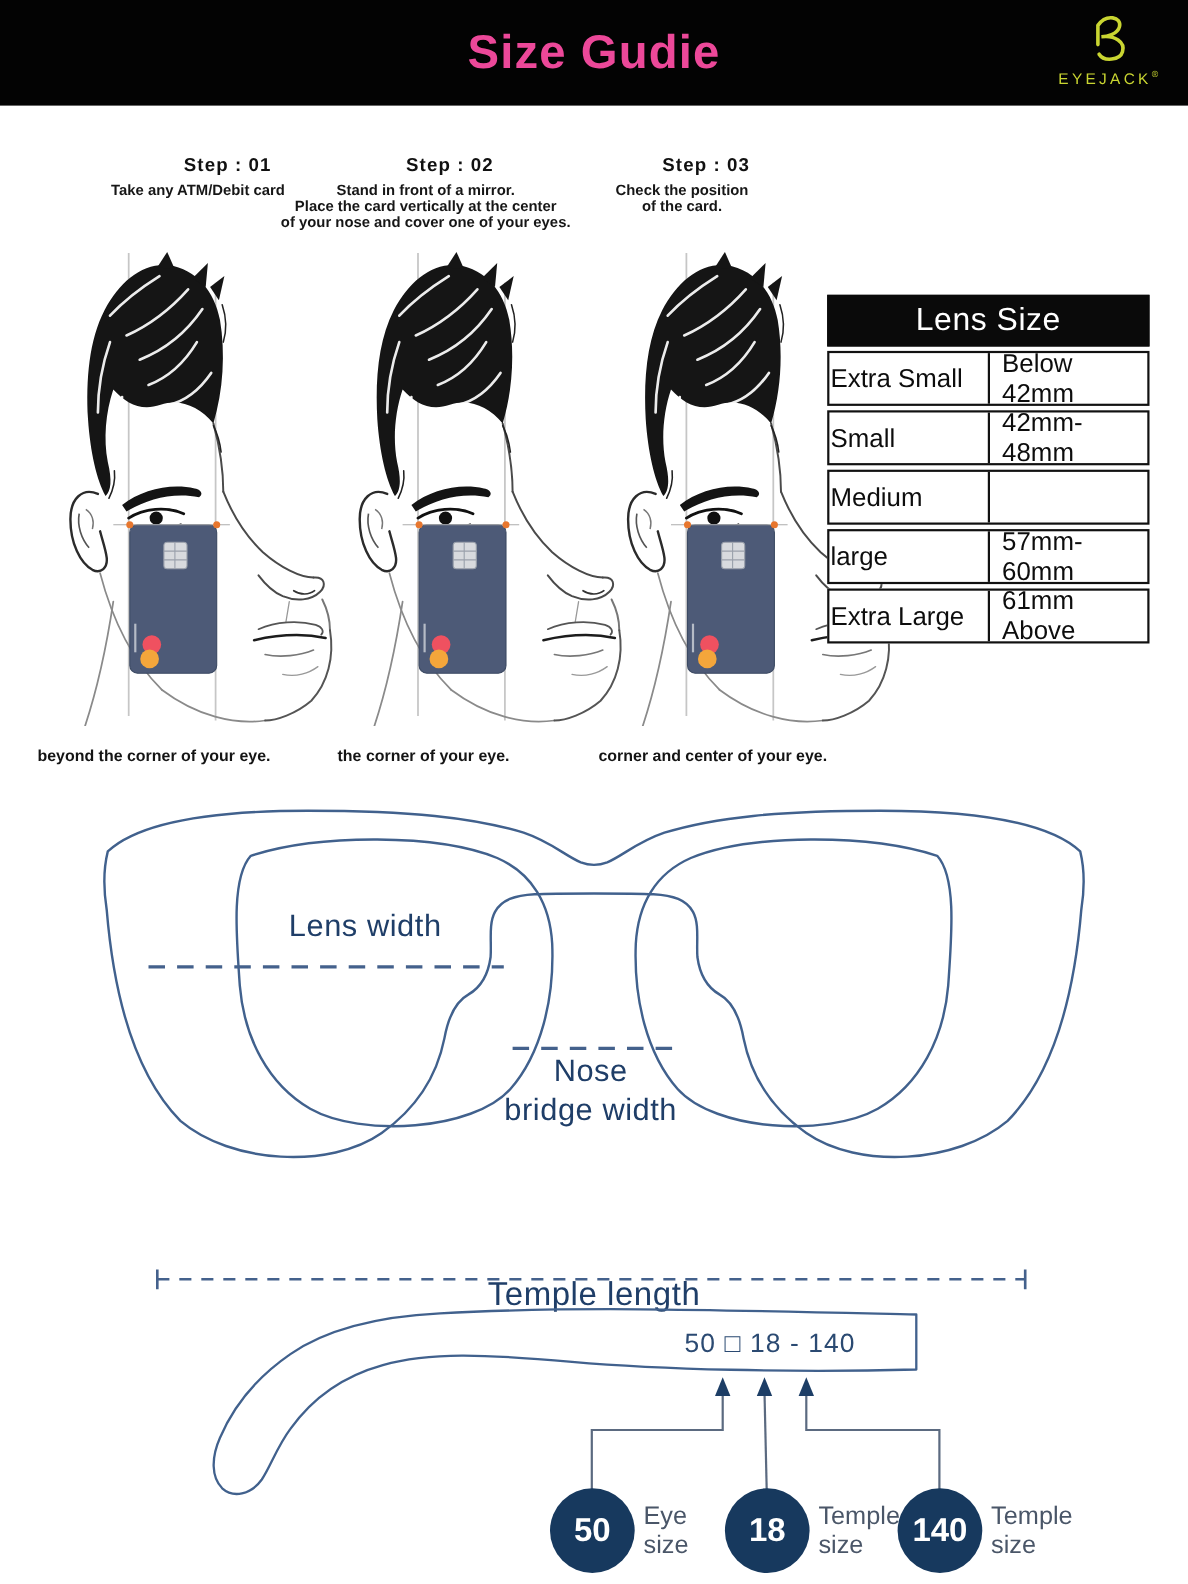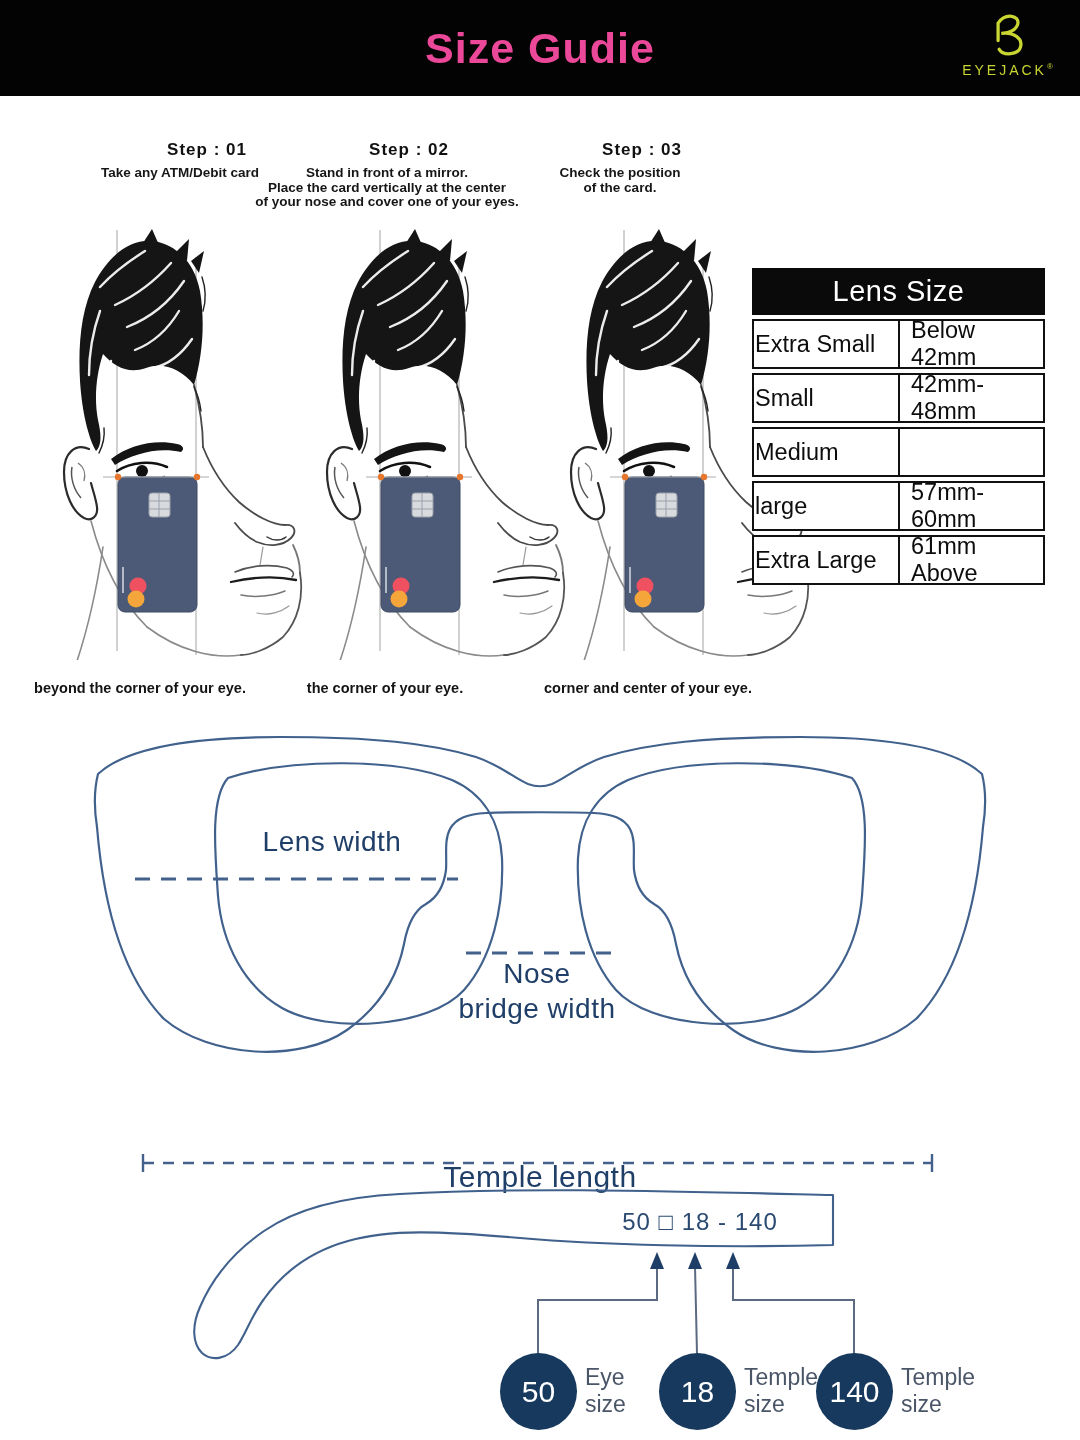--- a/index.html
+++ b/index.html
@@ -32,21 +32,21 @@
 
   
   .navlabel{color:#1f3e68;font-size:28px;letter-spacing:.5px;white-space:nowrap;}
   #lens-width-label{left:312px;top:826px;margin-left:20px;}
   #nose-label{left:537px;top:956px;line-height:35px;}
   #temple-title{left:540px;top:1112px;font-size:30px;margin-top:48px;}
   #size-notation{left:700px;top:1208px;font-size:24px;letter-spacing:1px;}
 
   
   .legend-circle{width:77px;height:77px;border-radius:50%;background:#17395e;color:#fff;
-     display:flex;align-items:center;justify-content:center;font-size:30px;font-weight:400;}
+     display:flex;align-items:center;justify-content:center;font-size:30px;font-weight:700;}
   .legend-label{font-size:23px;color:#4a5668;line-height:27px;font-weight:400;}
 </style>
 </head>
 <body>
 
 <div id="stage">
 
   <svg width="0" height="0" style="position:absolute">
     <defs>
       <symbol id="face-sym" viewBox="0 0 270 445">

